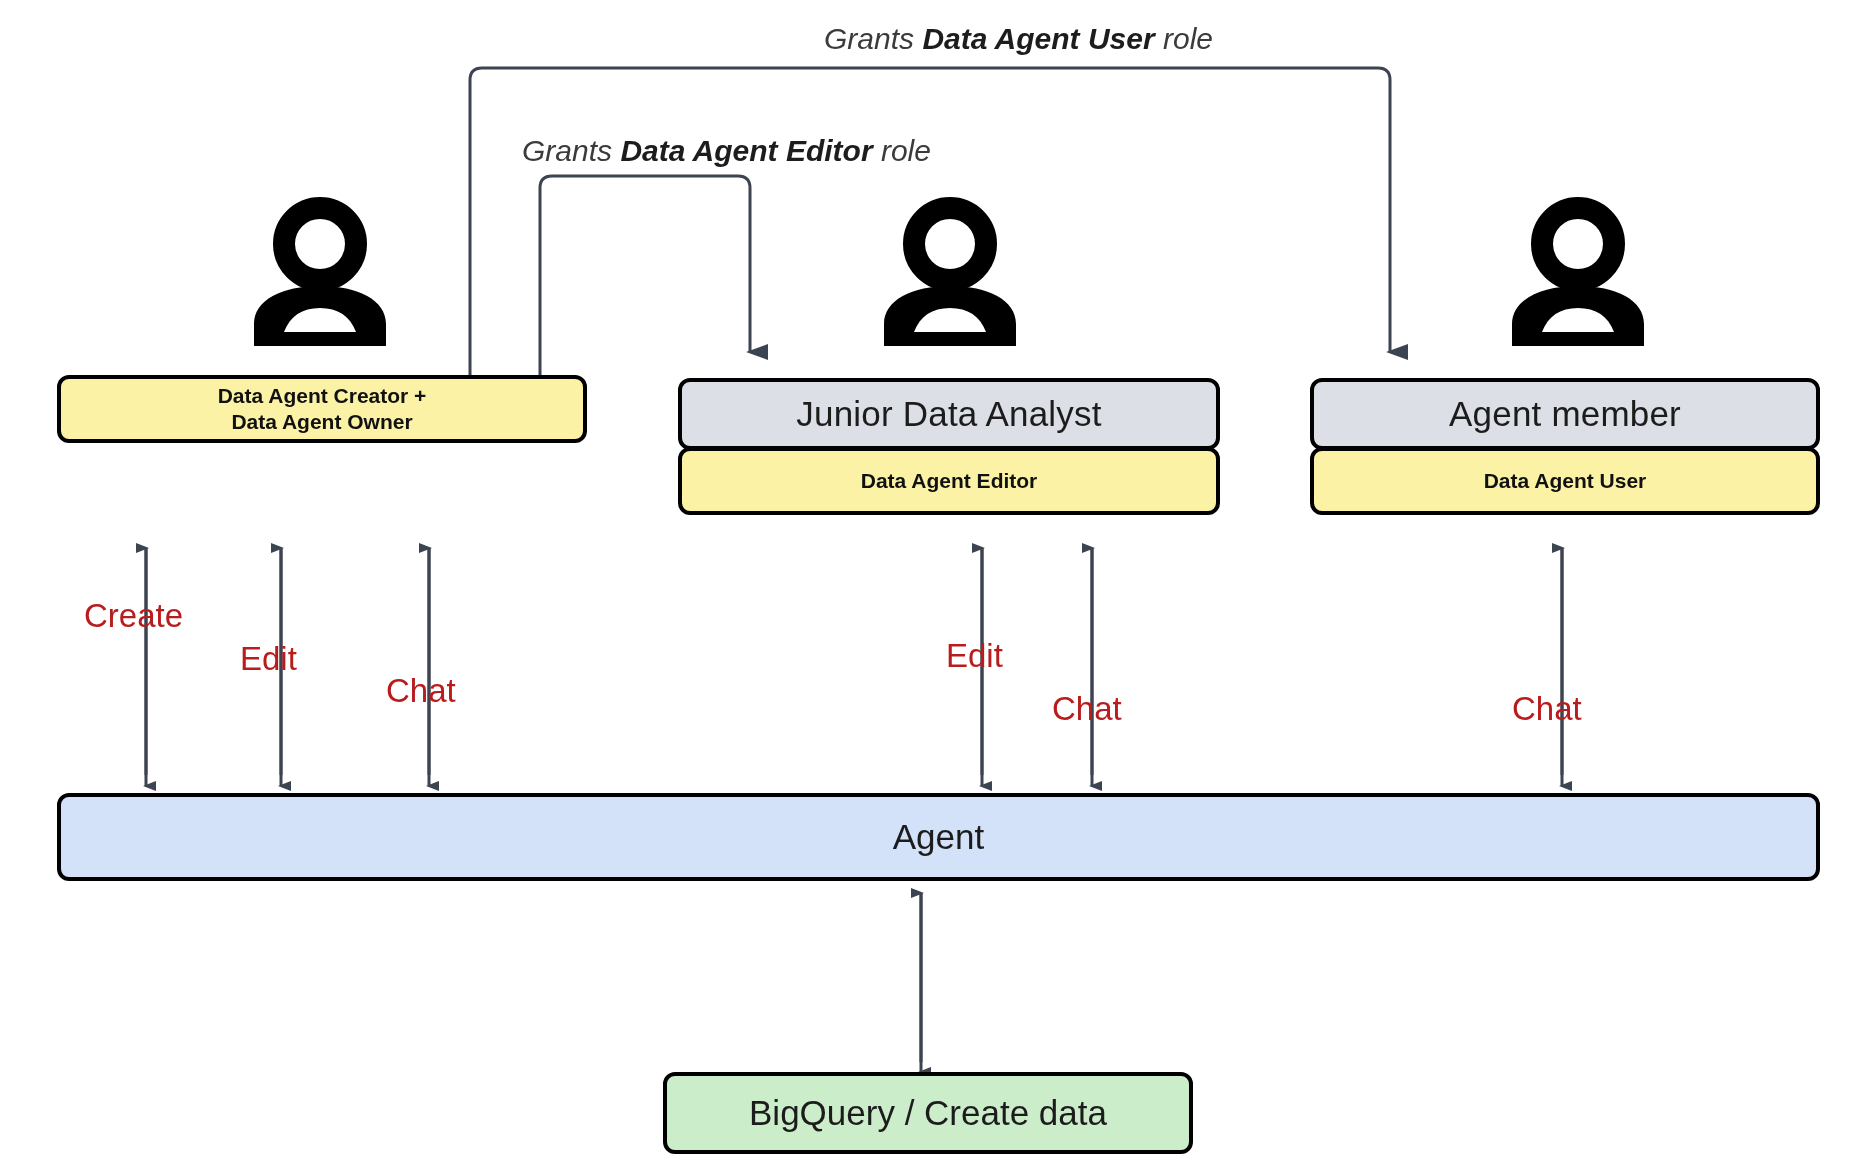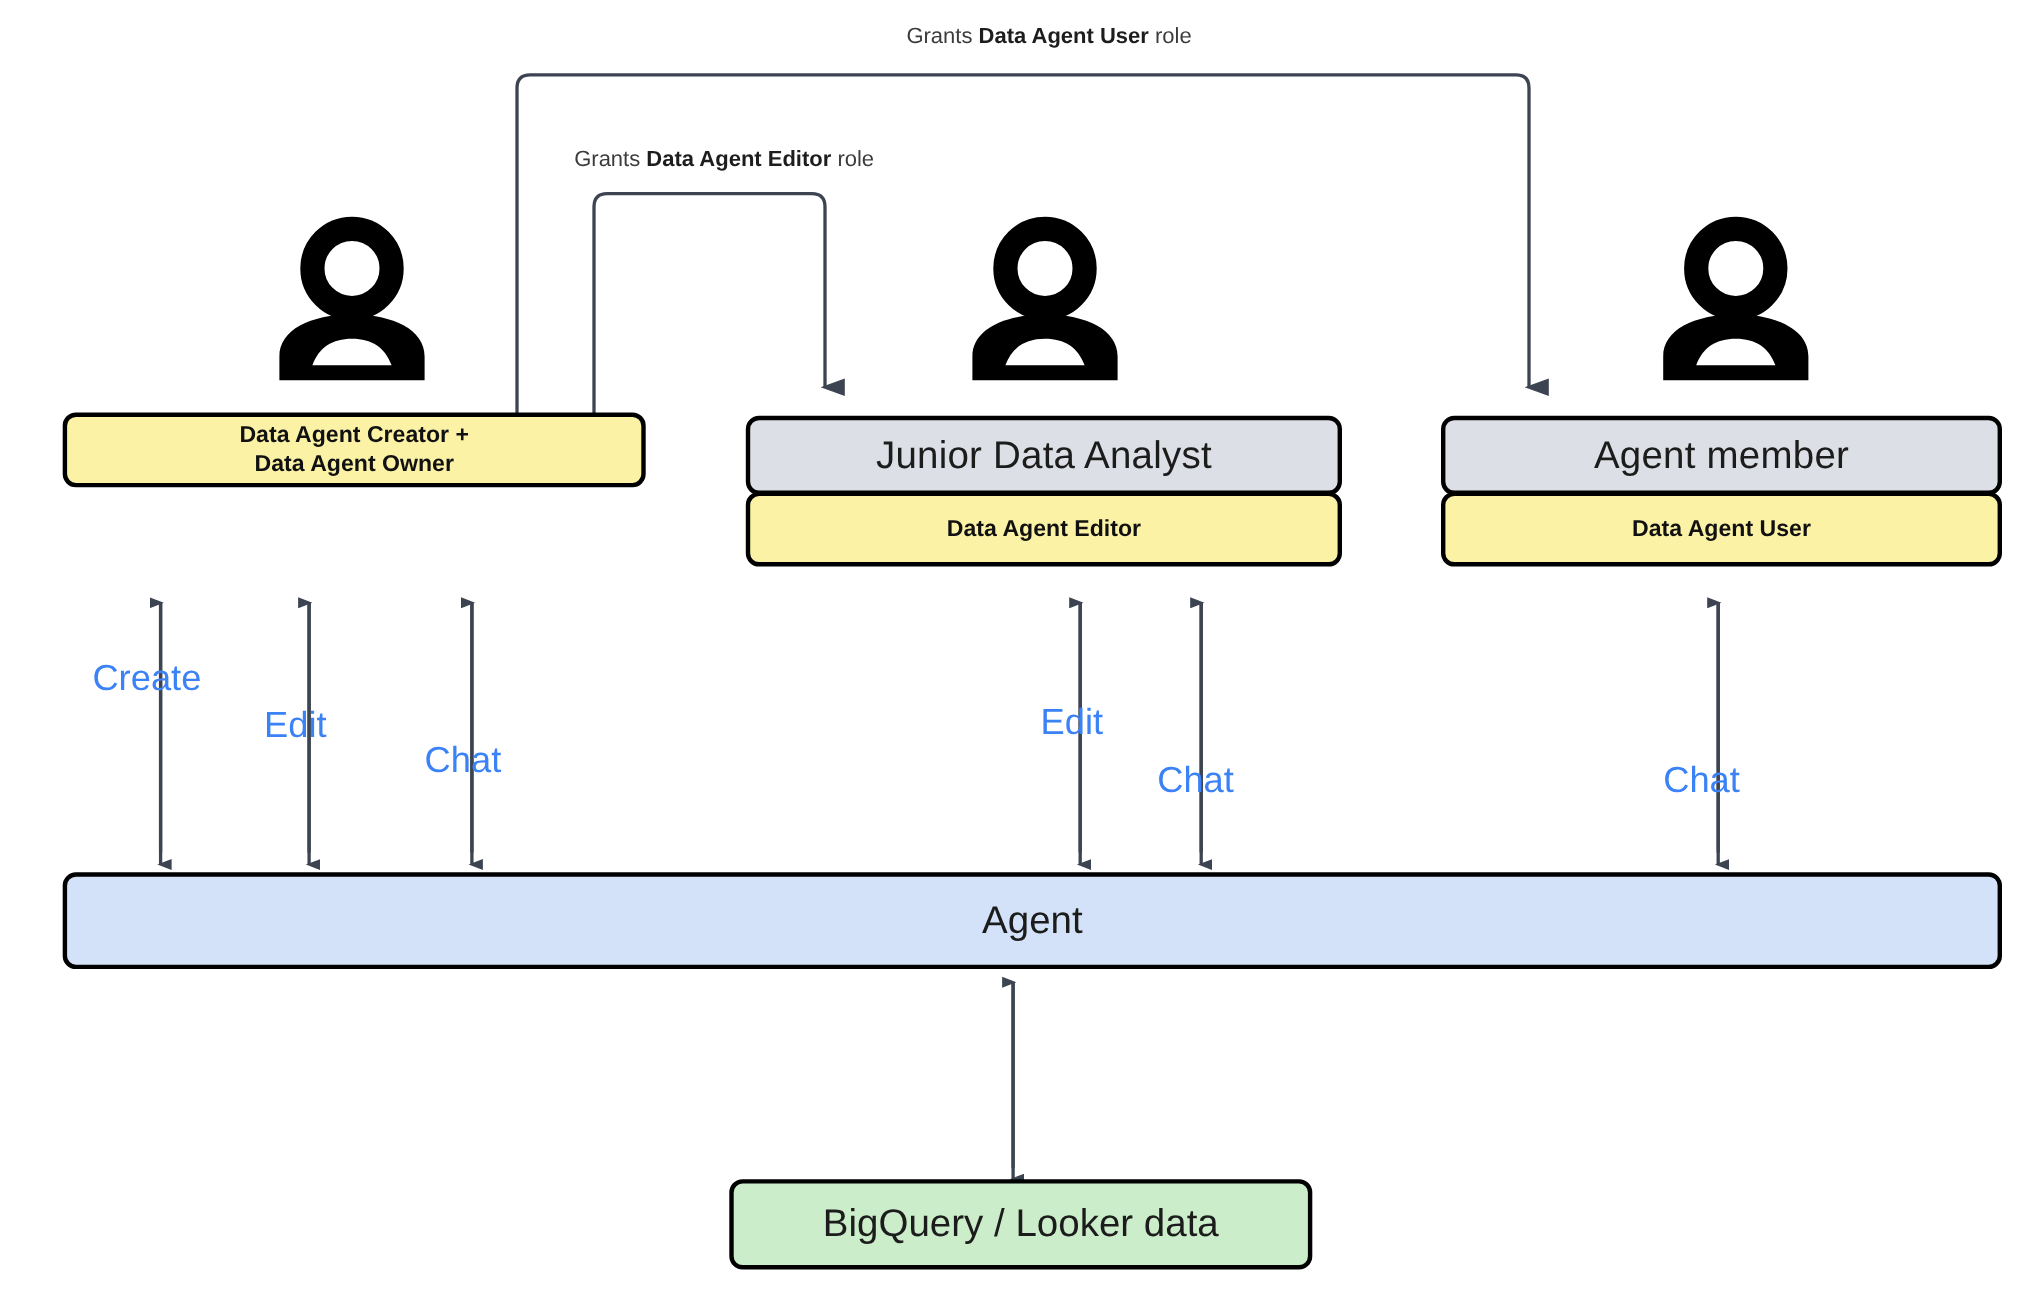--- a/index.html
+++ b/index.html
@@ -94,26 +94,27 @@
     align-items: center;
     justify-content: center;
     font-size: 35px;
     color: #1c1c1c;
   }
 
   
   .verb-label {
     position: absolute;
     font-size: 33px;
-    color: #3b82f6;
+    color: #b91c1c;
     white-space: nowrap;
   }
   .grant-label {
     position: absolute;
-    font-size: 20px;
+    font-size: 30px;
+    font-style: italic;
     color: #3b3b3b;
     white-space: nowrap;
   }
   .grant-label b {
     font-weight: bold;
     color: #1d1d1d;
   }
 </style>
 </head>
 <body>
@@ -238,15 +239,15 @@
 
   <div class="verb-label" style="left:84px; top:597px;">Create</div>
   <div class="verb-label" style="left:240px; top:640px;">Edit</div>
   <div class="verb-label" style="left:386px; top:672px;">Chat</div>
   <div class="verb-label" style="left:946px; top:637px;">Edit</div>
   <div class="verb-label" style="left:1052px; top:690px;">Chat</div>
   <div class="verb-label" style="left:1512px; top:690px;">Chat</div>
 
   <div class="agent-box" style="left:57px; top:793px; width:1763px; height:88px;">Agent</div>
 
-  <div class="data-box" style="left:663px; top:1072px; width:530px; height:82px;">BigQuery / Looker data</div>
+  <div class="data-box" style="left:663px; top:1072px; width:530px; height:82px;">BigQuery / Create data</div>
 
 </div>
 
 </body></html>

